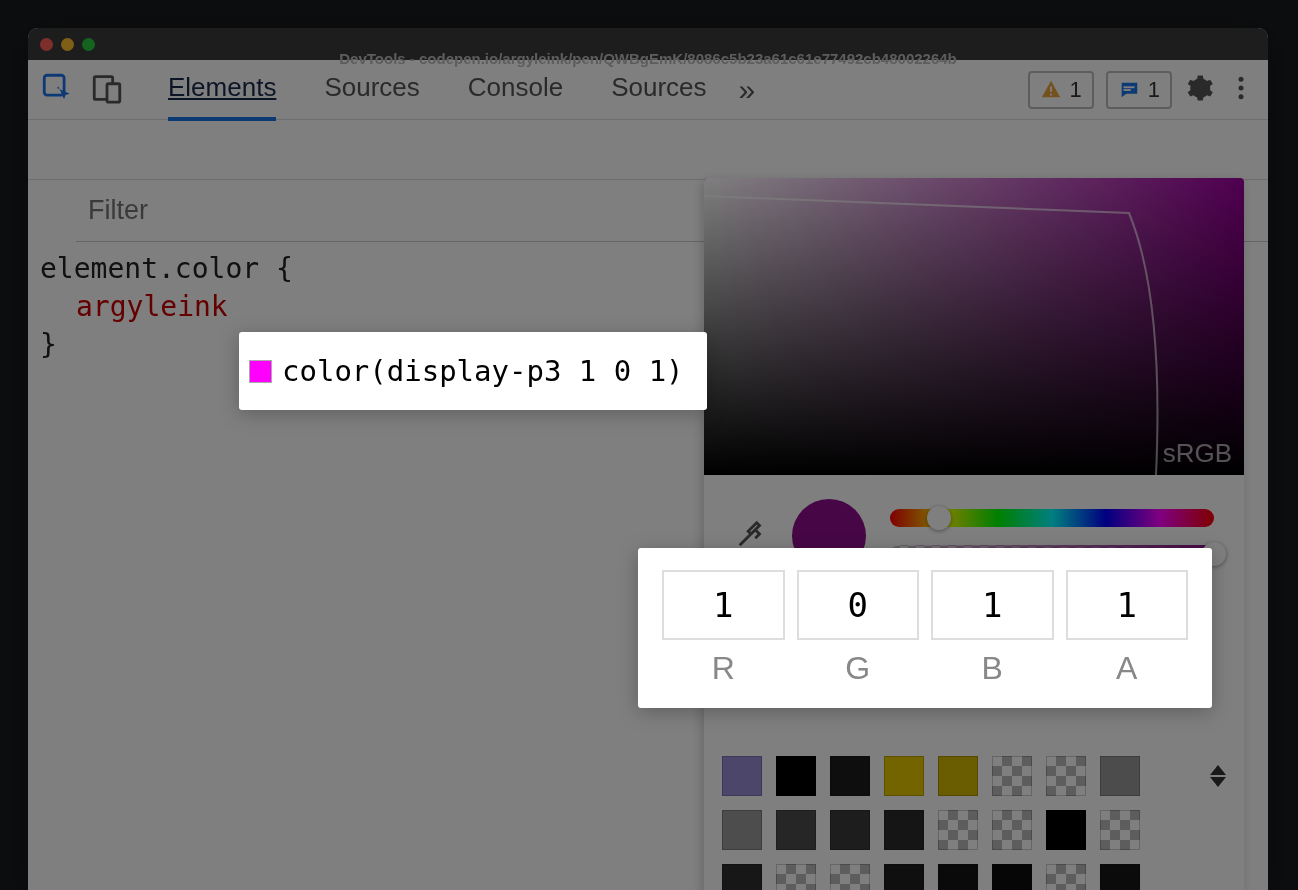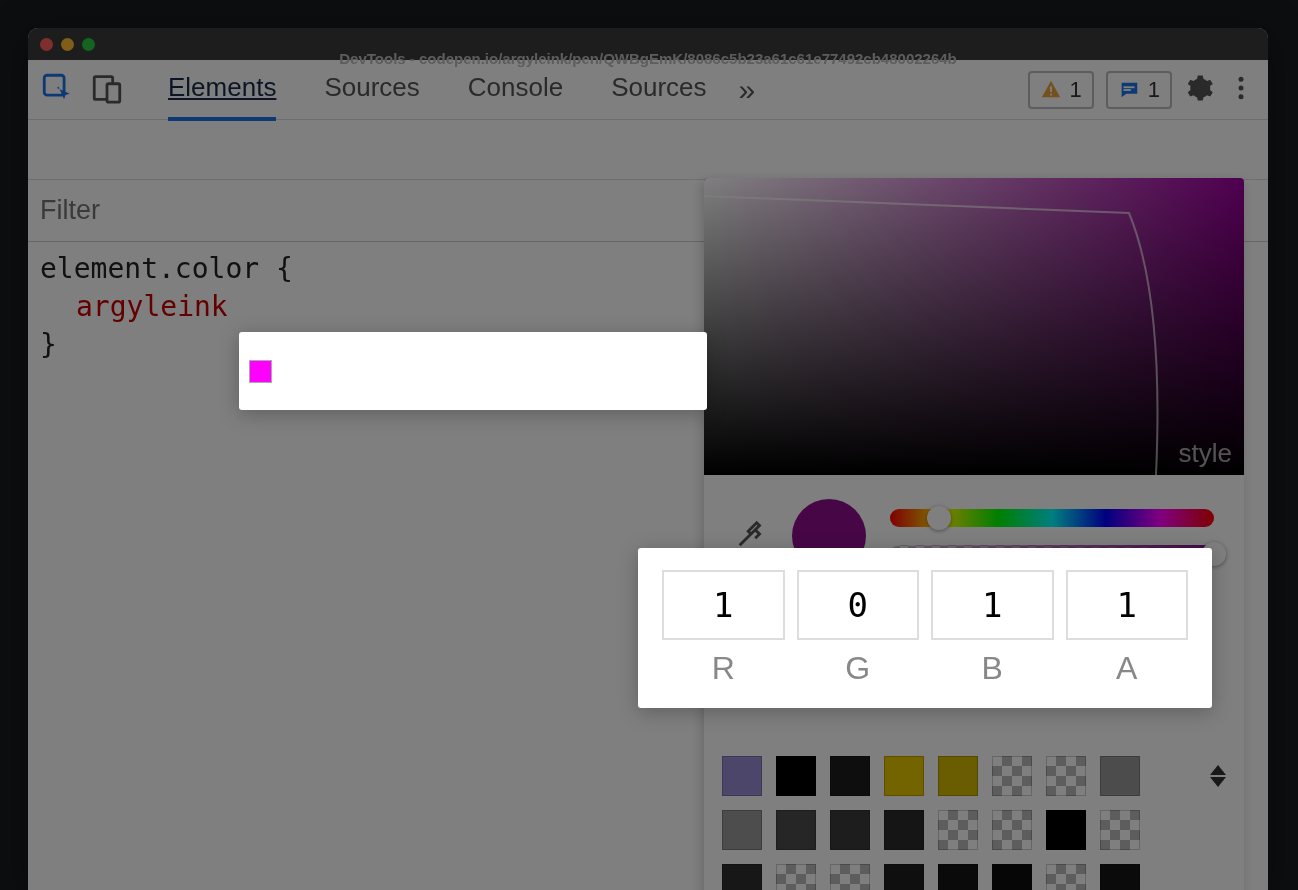--- a/index.html
+++ b/index.html
@@ -23,21 +23,21 @@
 .tabs { display: flex; gap: 48px; font-size: 26px; margin-left: 24px; }
 .tab { color: #555; cursor: pointer; padding: 14px 0; }
 .tab.active { color: #192a4a; font-weight: 500; border-bottom: 4px solid #1a73e8; text-decoration: underline; }
 .more-tabs { color: #555; font-size: 30px; margin-left: 12px; cursor: pointer; }
 .tool-right { margin-left: auto; display: flex; gap: 12px; align-items: center; }
 .badge { border: 2px solid #bbb; border-radius: 4px; padding: 4px 10px; display: flex; align-items: center; gap: 8px; font-size: 22px; color: #333; cursor: pointer; }
 .warn-tri { width: 22px; height: 22px; }
 .gear svg, .kebab svg { width: 30px; height: 30px; fill: #555; }
 
 .content-top { height: 60px; border-bottom: 1px solid #ddd; }
-.filter-row { height: 62px; border-bottom: 1px solid #ccc; display: flex; align-items: center; padding: 0 12px; }
+.filter-row { height: 62px; border-bottom: 1px solid #ccc; display: flex; align-items: center; padding: 0 12px; margin-left: 48px; }
 .filter-input { flex: 1; font-size: 27px; color: #888; border: none; outline: none; background: transparent; }
 
 .styles { padding: 8px 12px; font-family: "Menlo","Consolas",monospace; font-size: 28px; line-height: 1.35; color: #222; }
 .prop { color: #c80000; }
 
 .popup { position: absolute; z-index: 100; background: #fff; box-shadow: 0 4px 20px rgba(0,0,0,0.25); border-radius: 3px; }
 .color-value-pop { left: 239px; top: 332px; width: 468px; height: 78px; display: flex; align-items: center; padding: 0 10px; gap: 10px; font-family: Menlo,Consolas,monospace; font-size: 29px; }
 .swatch { width: 23px; height: 23px; background: #ff00ff; border: 1px solid #aaa; }
 
 .picker { position: absolute; left: 676px; top: 150px; width: 540px; height: 740px; background: #fff; z-index: 40; box-shadow: -2px 3px 12px rgba(0,0,0,.2); border-radius: 4px; overflow: hidden; }
@@ -142,21 +142,21 @@
     <div>element.color {</div>
     <div style="padding-left: 36px;"><span class="prop">argyleink</span></div>
     <div>}</div>
   </div>
 
   <div class="picker">
     <div class="spectrum">
       <svg class="gamut-line" viewBox="0 0 540 297" preserveAspectRatio="none">
           <path d="M 0 18 L 425 35 Q 460 120 452 297" stroke="rgba(255,255,255,.6)" stroke-width="2" fill="none"></path>
         </svg>
-      <div class="srgb-label">style</div>
+      <div class="srgb-label">sRGB</div>
     </div>
     <div class="picker-ctrl">
       <span class="eyedrop"><svg viewBox="0 0 24 24" stroke-width="2">
             <path d="M4 20l8-8m0 0l3-3 3 3-3 3m-3-3l-2-2 6-6 2 2-6 6"></path>
           </svg></span>
       <div class="cur-color"></div>
       <div class="sliders">
         <div class="slider hue">
             <div class="thumb" style="left:15%"></div>
           </div>
@@ -201,20 +201,21 @@
           <div class="pal-sw" style="background: rgb(23, 23, 23);"></div>
         </div>
       </div>
   </div>
 </div>
 
 <div class="dim-overlay"></div>
 
 <div class="popup color-value-pop">
   <span class="swatch"></span>
+  <span>color(display-p3 1 0 1)</span>
 </div>
 
 <div class="popup rgba-pop">
   <div class="inputs-row">
     <div class="num-box">1</div>
     <div class="num-box">0</div>
     <div class="num-box">1</div>
     <div class="num-box">1</div>
   </div>
   <div class="labels-row">

